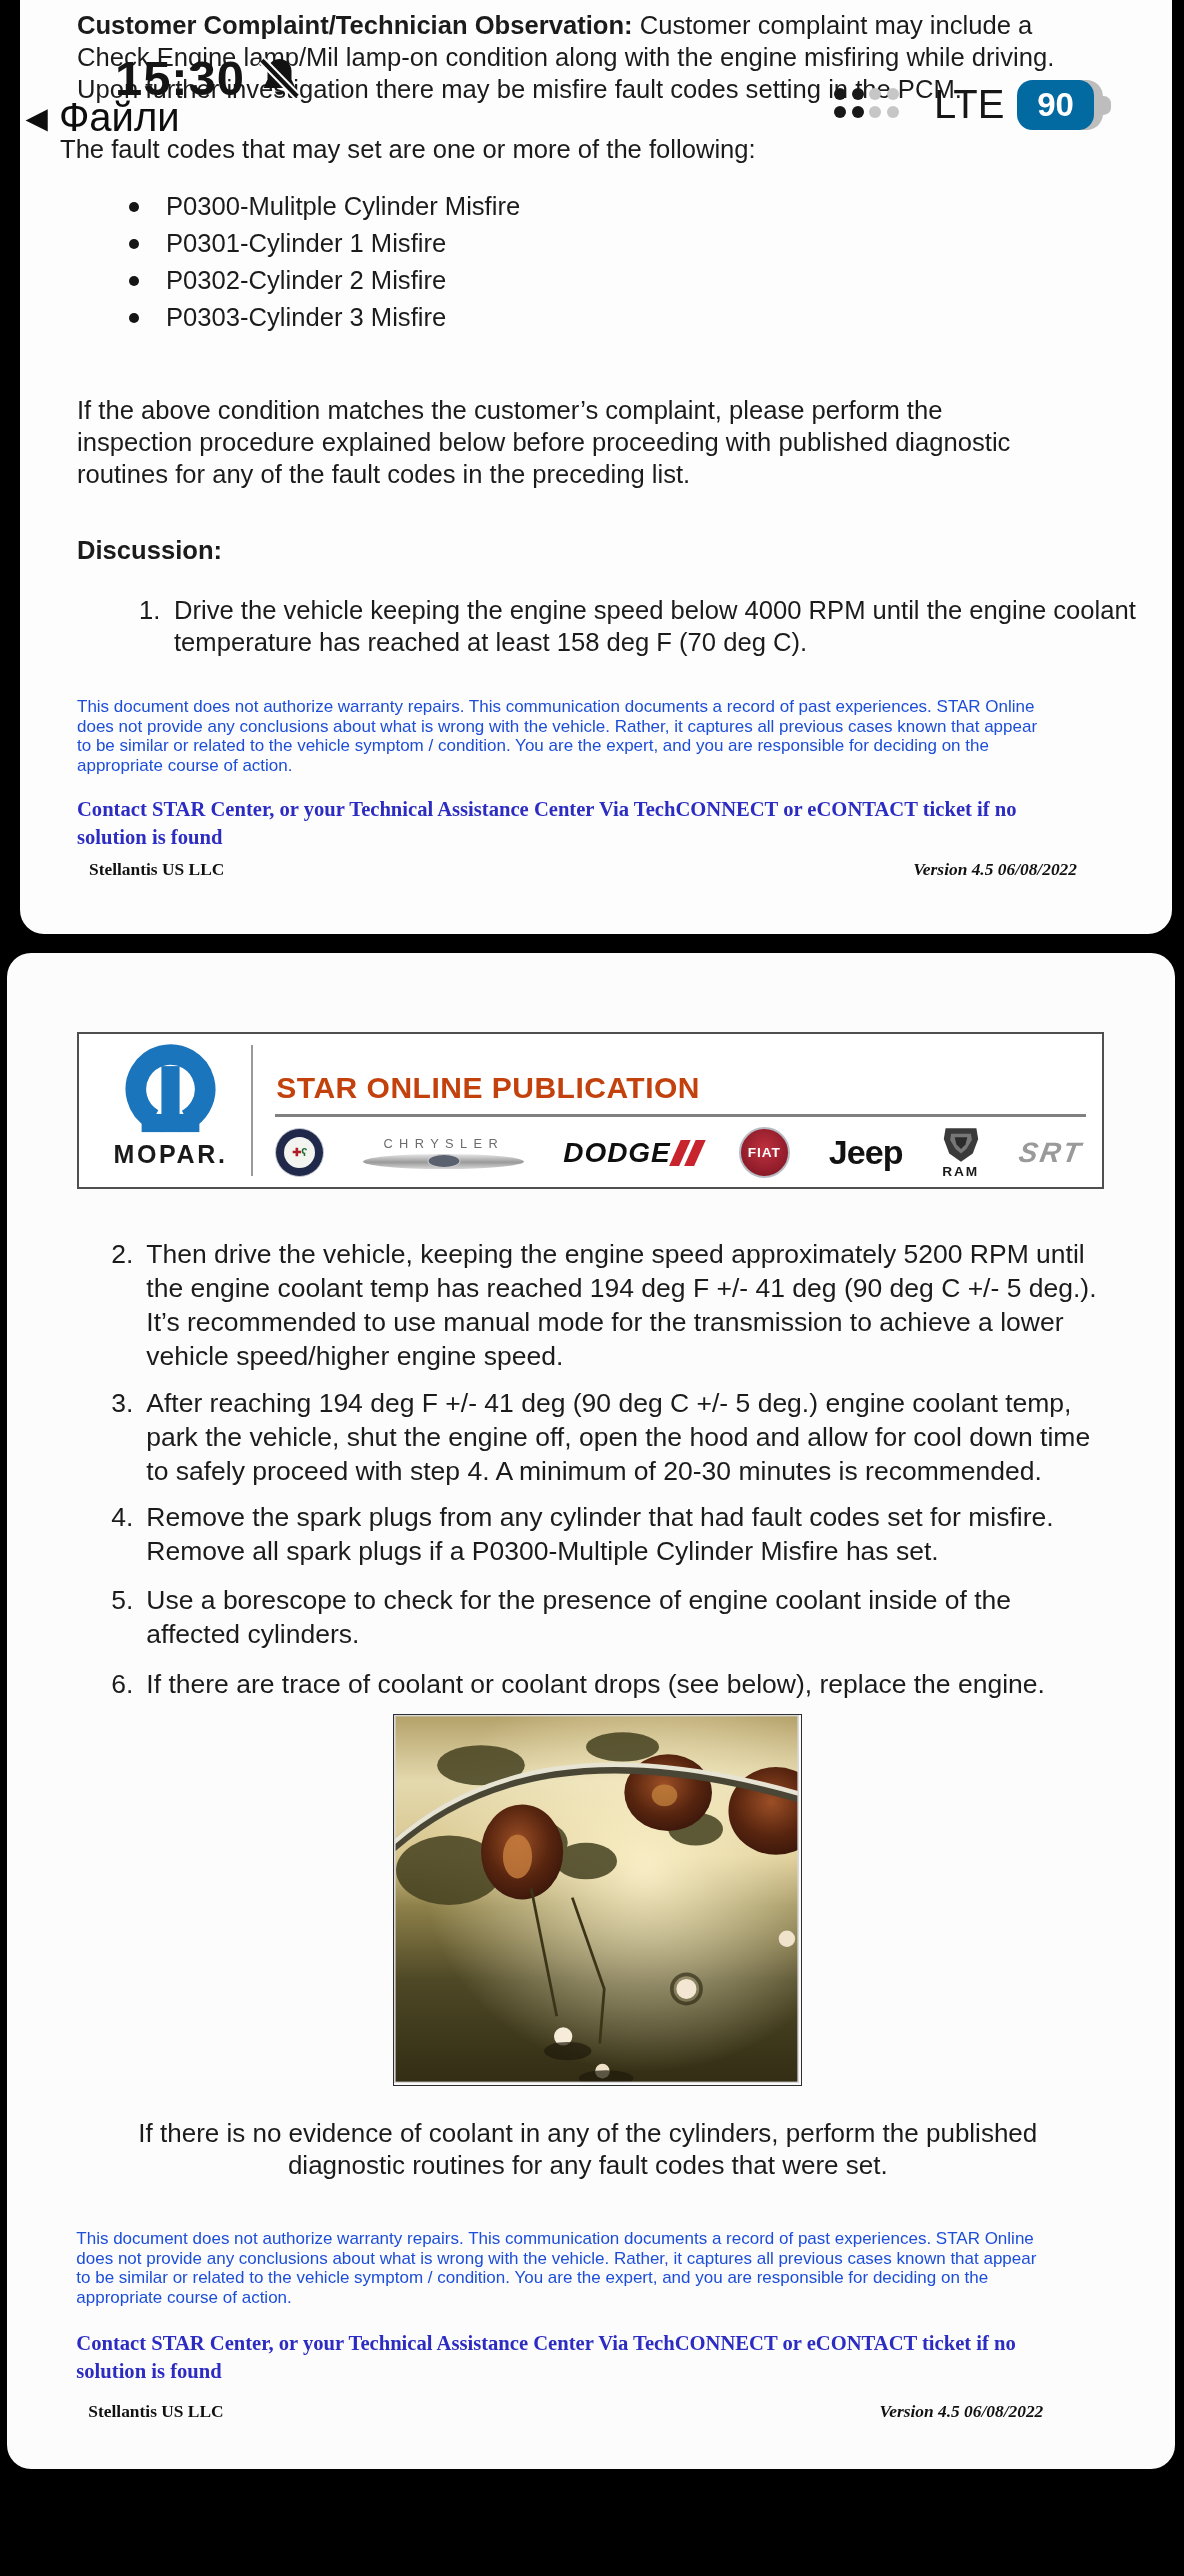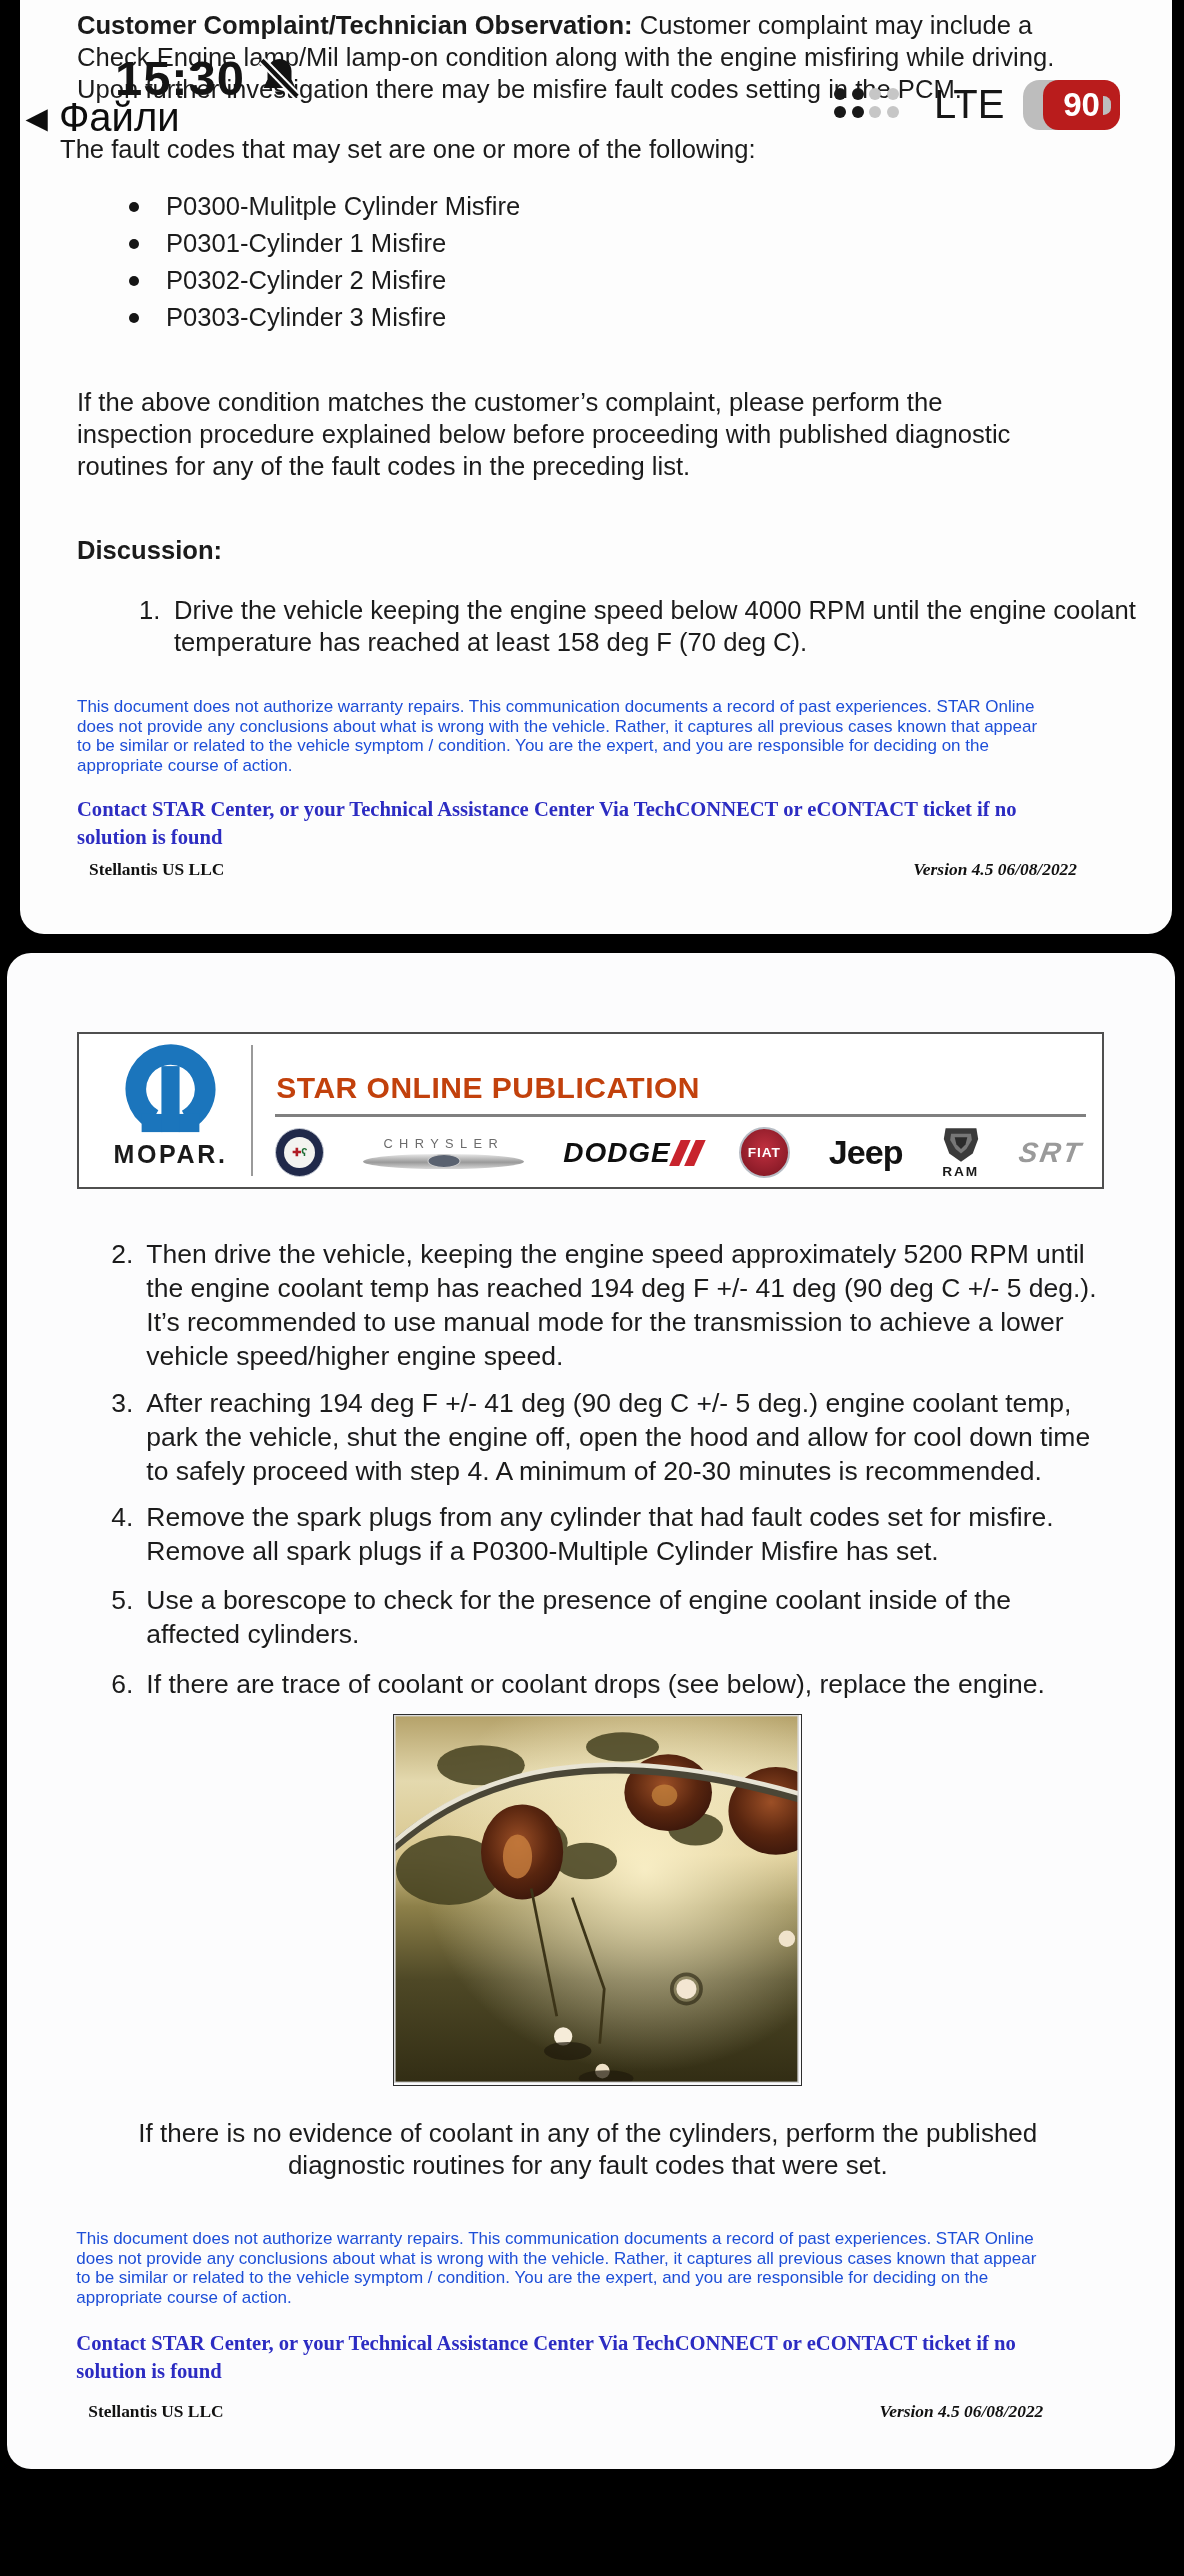--- a/index.html
+++ b/index.html
@@ -17,21 +17,21 @@
 
   
   .p1-intro   { left:57px; top:9.1px;  width:1017px; }
   .p1-lead    { font-weight:bold; }
   .p1-fault   { left:40px; top:133px; width:1048px; }
   .p1-list    { left:91px; top:188px; list-style:none; }
   .p1-list li { position:relative; height:37px; line-height:37px; padding-left:55px;
                 font-size:25.6px; color:#1b1b1b; }
   .p1-list li::before { content:""; position:absolute; left:18.3px; top:13.7px;
                 width:10px; height:10px; border-radius:50%; background:#151515; }
-  .p1-cond    { left:57px; top:386px; width:969px; }
+  .p1-cond    { left:57px; top:394px; width:969px; }
   .p1-disc    { left:57px; top:534px; font-weight:bold; }
   .step-row   { display:flex; }
   .step-num   { flex:none; }
   .p1-step    { left:119px; top:594px; }
   .p1-step .step-num  { width:35px; }
   .p1-step .step-text { width:965px; }
 
   .disclaimer { color:#1d4ed8; font-size:17px; line-height:19.7px; width:969px; }
   .p1-discl   { left:57px; top:697px; }
   .contact    { color:#2c2cc2; font-family:"Liberation Serif", serif; font-weight:bold;
@@ -52,22 +52,22 @@
   .sb-signal { left:834px; top:88px; display:grid; grid-template-columns:repeat(4,12px);
                grid-template-rows:12px 12px; gap:5.5px; }
   .sb-dot  { width:12px; height:12px; border-radius:50%; }
   .sb-dot.on  { background:#181818; }
   .sb-dot.off { background:#c6c6c6; }
   .sb-lte  { left:934px; top:82px; font-size:40px; font-weight:500; color:#161616; }
   .sb-batt { left:1017px; top:80px; width:88px; height:50px; }
   .sb-batt-outline { position:absolute; left:5.5px; top:0; width:80px; height:50px;
                border-radius:16.5px; background:#bdbdbd; }
   .sb-batt-pill { position:absolute; left:0; top:0; width:77px; height:50px; border-radius:15.5px;
-               background:#b91c1c; color:#fff; font-size:33px; font-weight:bold;
-               display:flex; align-items:center; justify-content:center;margin-left:26px; }
+               background:#0369a1; color:#fff; font-size:33px; font-weight:bold;
+               display:flex; align-items:center; justify-content:center; }
   .sb-batt-cap { position:absolute; right:-6.4px; top:15.5px; width:8.2px; height:19px;
                border-radius:0 7.3px 7.3px 0; background:#bdbdbd; }
 
   
   .hdr-box { left:70px; top:79px; width:1027px; height:157px; border:2.7px solid #4f4f4f; background:#fff; }
   .mopar { position:absolute; left:18.3px; top:9.1px; width:146px; text-align:center; }
   .mopar svg { display:block; margin:0 auto; }
   .mopar-label { font-size:25px; font-weight:800; color:#1a1a1a; letter-spacing:2.7px; margin-top:-1.8px; }
   .hdr-divider { position:absolute; left:172px; top:11px; bottom:11px; width:1.8px; background:#9a9a9a; }
   .hdr-title { position:absolute; left:197px; top:37px; font-size:30px; font-weight:bold;

